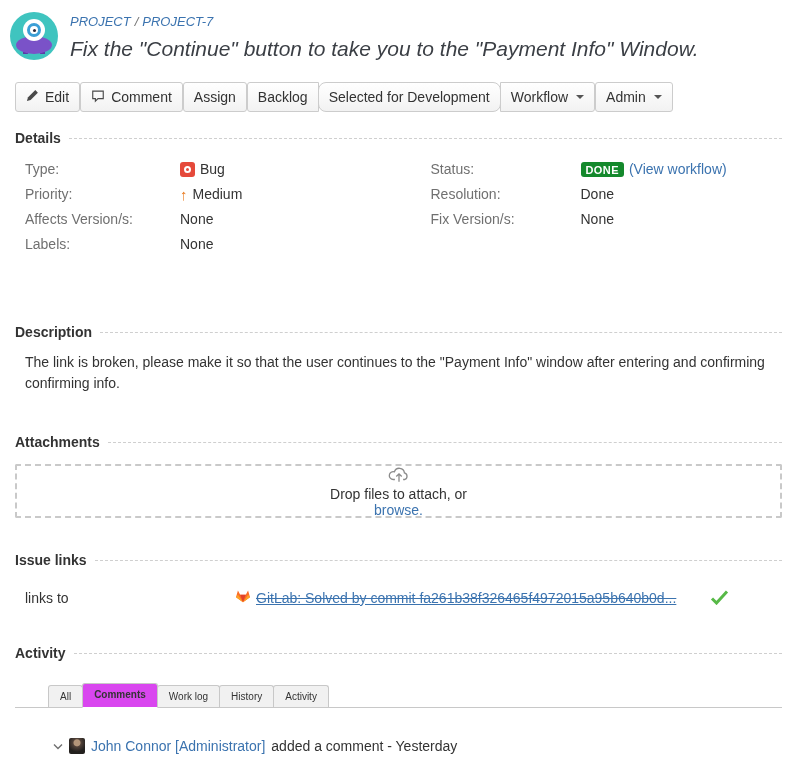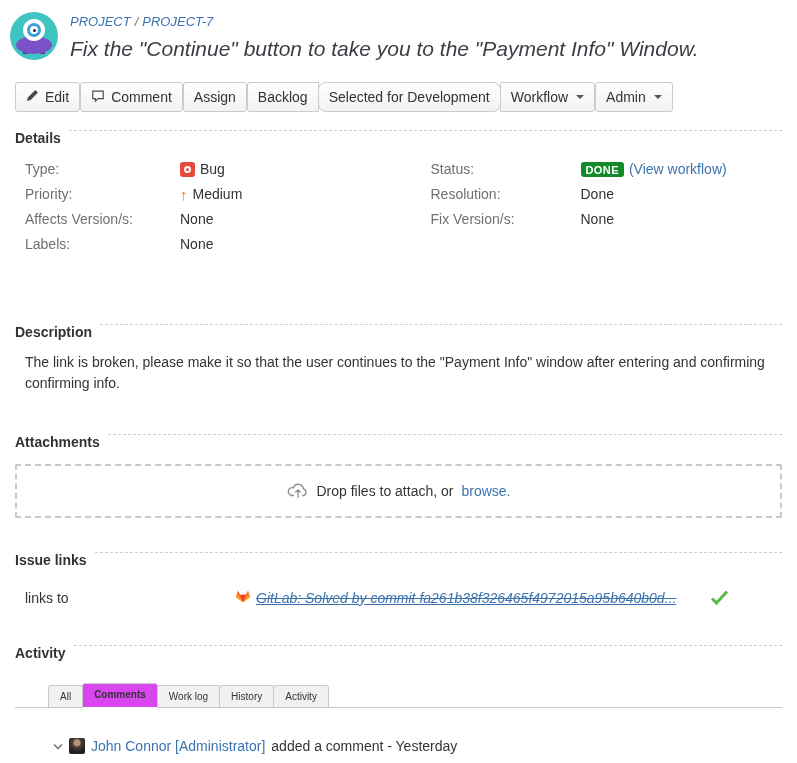--- a/index.html
+++ b/index.html
@@ -27,21 +27,21 @@
          background:linear-gradient(#ffffff,#f2f2f2); border:1px solid #cccccc; border-radius:3px;
          font-size:14px; color:#333; cursor:pointer; white-space:nowrap; }
   .btn-group { display:inline-flex; }
   .btn-group .btn { border-radius:8px; margin-left:-1px; }
   .btn-group .btn:first-child { border-radius:3px 0 0 3px; margin-left:0;justify-content:center; }
   .btn-group .btn:last-child { border-radius:0 3px 3px 0; }
   .caret { display:inline-block; width:0; height:0; border-left:4px solid transparent; border-right:4px solid transparent; border-top:4px solid #555; margin-left:2px; }
 
   
   .section { margin:0 15px; }
-  .section-head { display:flex; align-items:flex-start; gap:8px; }
+  .section-head { display:flex; align-items:center; gap:8px; }
   .section-head h2 { font-size:14px; font-weight:700; color:#333; white-space:nowrap; }
   .section-head .rule { flex:1; border-top:1px dashed #cfcfcf; height:0; }
 
   
   .details-section { margin-top:18px; }
   .details-grid { display:grid; grid-template-columns:1fr 1fr; margin-top:14px; }
   .dcol { padding-left:10px; }
   .dcol.right { padding-left:32px; }
   .drow { display:flex; align-items:center; min-height:18px; margin-bottom:7px; }
   .dlabel { color:#707070; flex:0 0 155px; }
@@ -52,28 +52,28 @@
   .prio-arrow { color:#ea7d24; font-weight:700; font-size:15px; line-height:1; }
   .status-badge { background:#14892c; color:#fff; font-size:11px; font-weight:700; letter-spacing:.4px; padding:2px 5px 1px; border-radius:3px; display:inline-block; }
 
   
   .description-section { margin-top:64px; }
   .description-text { margin:12px 0 0 10px; max-width:760px; line-height:21px; }
 
   
   .attachments-section { margin-top:40px; }
   .dropzone { margin-top:14px; height:54px; border:2px dashed #c9c9c9; border-radius:2px;
-              display:flex; align-items:center; justify-content:center; gap:8px; color:#333; }
+              display:flex; align-items:center; justify-content:center; gap:0; color:#333;flex-direction:column; }
 
   
   .issuelinks-section { margin-top:34px; }
   .link-row { display:flex; align-items:center; margin:20px 0 0 10px; }
   .link-relation { flex:0 0 210px; color:#333; }
   .gitlab-link { display:flex; align-items:center; gap:5px; }
-  .gitlab-link a { text-decoration:underline line-through;font-style:italic; }
+  .gitlab-link a { text-decoration:underline line-through; }
   .resolved-check { margin-left:34px; display:inline-flex; }
 
   
   .activity-section { margin-top:38px; }
   .tabs { display:flex; align-items:flex-end; border-bottom:1px solid #c8c8c8; margin-top:22px; padding-left:33px; }
   .tab { border:1px solid #c8c8c8; border-bottom:none; background:#f1f1f1; padding:5px 11px; font-size:10px;
          color:#333; margin-left:-1px; cursor:pointer; border-radius:3px 3px 0 0; }
   .tab:first-child { margin-left:0; }
   .tab.active { background:#d946ef; font-weight:700; margin-bottom:-1px; padding-bottom:7px; border-bottom:1px solid #fff; }
 

